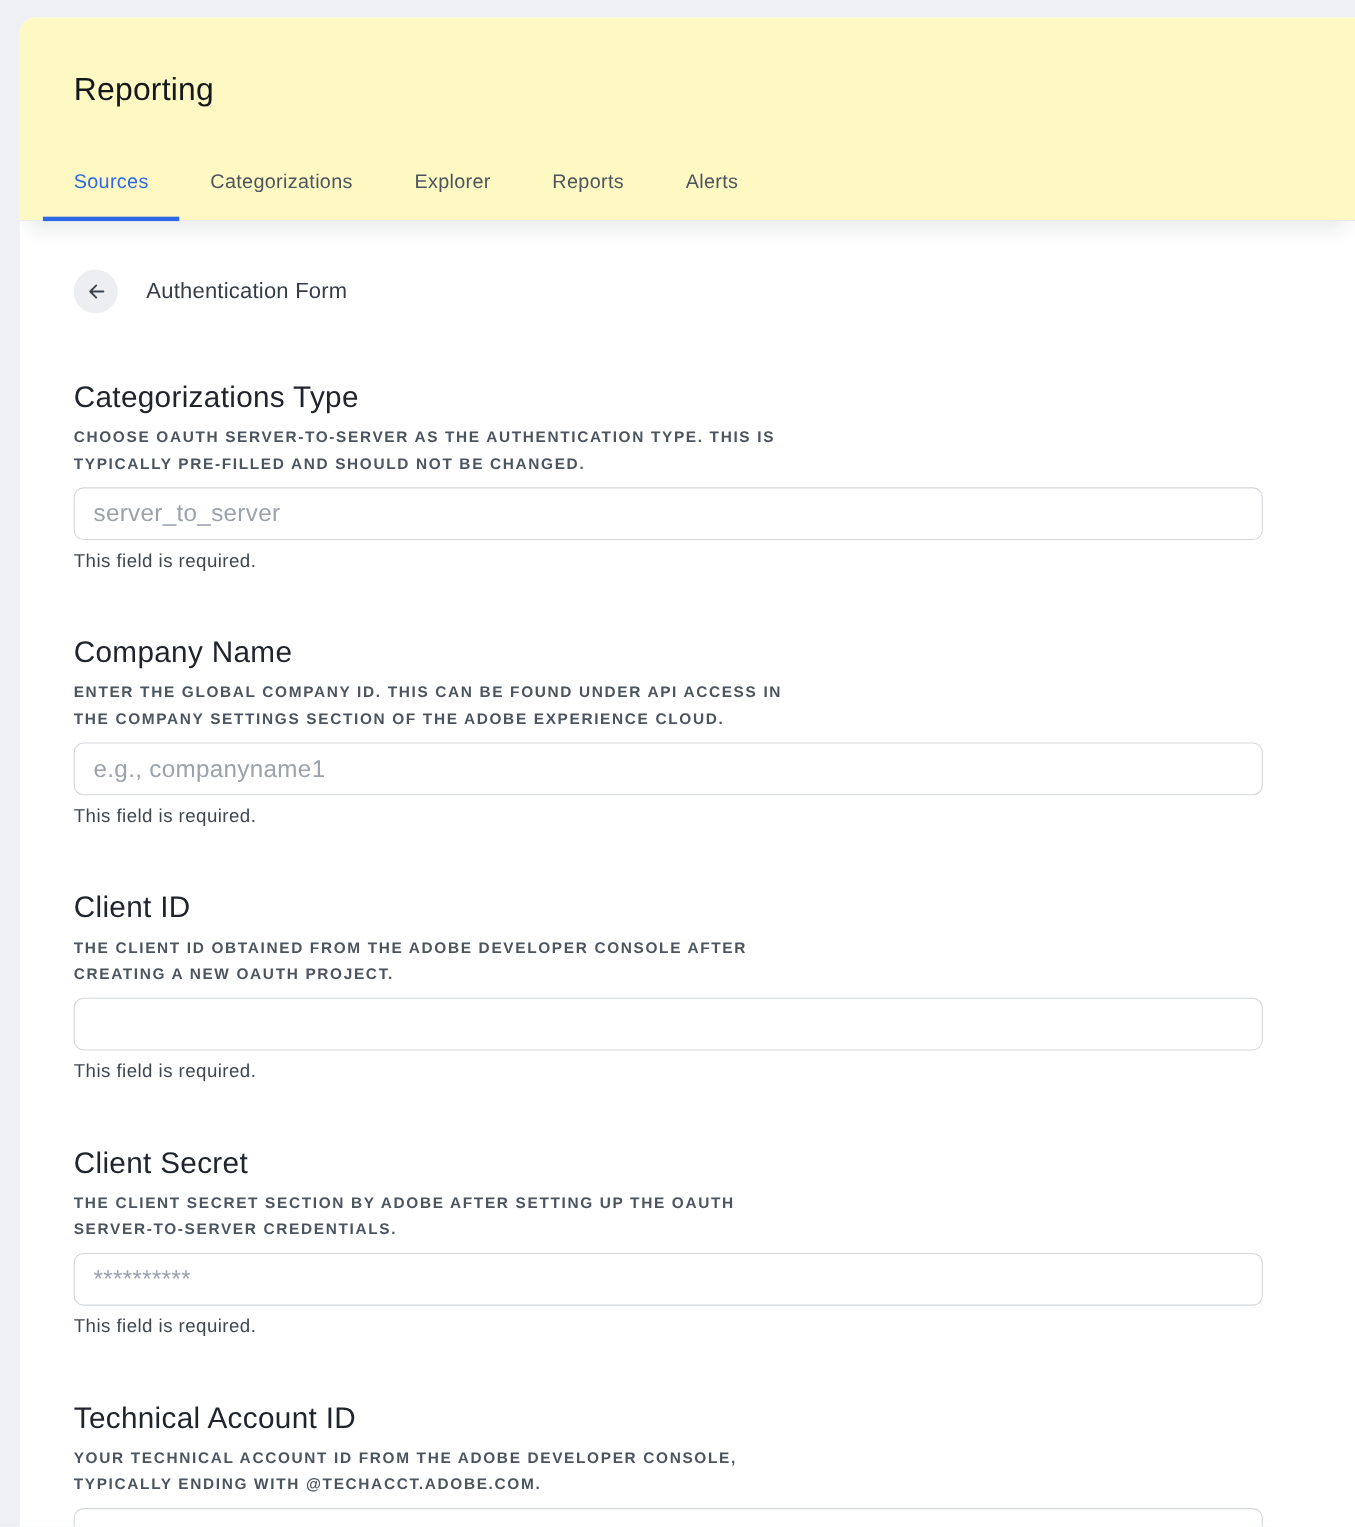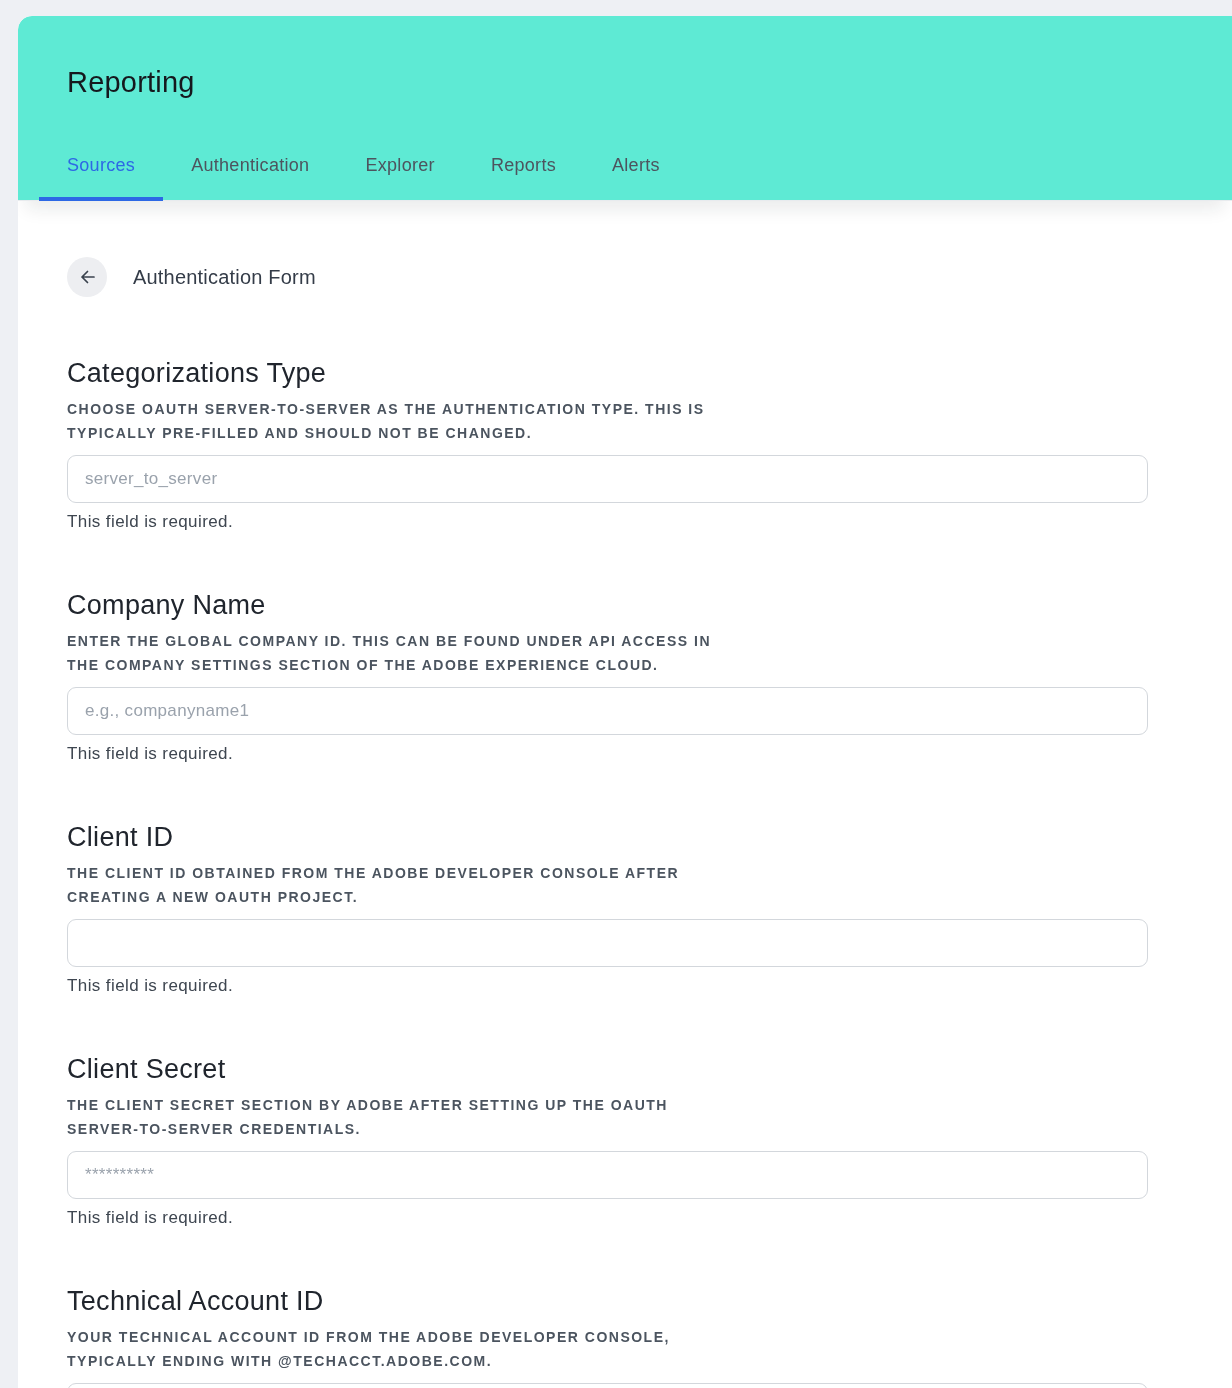--- a/index.html
+++ b/index.html
@@ -12,21 +12,21 @@
   }
   .card {
     position: absolute;
     left: 18px; top: 16px; right: 0; bottom: 0;
     background: #ffffff;
     border-top-left-radius: 14px;
     overflow: hidden;
   }
   
   .header {
-    background: #5eead4;
+    background: #fef9c3;
     padding: 47px 0 0 49px;
     border-bottom: 1px solid #e8ebee;
     box-shadow: 0 16px 18px -8px rgba(25,30,36,0.09);
     position: relative;
     z-index: 2;
     border-top-left-radius: 14px;
   }
   .page-title {
     font-size: 29px;
     font-weight: 500;
@@ -54,21 +54,21 @@
   
   .content {
     padding: 0 84px 40px 49px;
     position: relative;
     z-index: 1;
   }
   .back-row {
     display: flex;
     align-items: center;
     gap: 26px;
-    padding-top: 56px;
+    padding-top: 44px;
     margin-bottom: 58px;
   }
   .back-btn {
     width: 40px; height: 40px;
     border-radius: 50%;
     background: #edeef1;
     border: none;
     display: flex;
     align-items: center;
     justify-content: center;
@@ -102,21 +102,21 @@
   }
   .field-input {
     display: block;
     width: 100%;
     height: 48px;
     border: 1px solid #d3d7dc;
     border-radius: 9px;
     background: #fff;
     padding: 0 17px;
     font-family: "Liberation Sans", sans-serif;
-    font-size: 17px;
+    font-size: 22px;
     color: #2b313a;
     letter-spacing: 0.3px;
     outline: none;
   }
   .field-input::placeholder { color: #9aa2ac; opacity: 1; }
   .required-note {
     margin-top: 8px;
     font-size: 17px;
     line-height: 22px;
     color: #3e4650;
@@ -125,21 +125,21 @@
 </style>
 </head>
 <body>
 
 <div class="card">
 
   <div class="header">
     <div class="page-title">Reporting</div>
     <div class="tabs">
       <div class="tab active">Sources</div>
-      <div class="tab">Authentication</div>
+      <div class="tab">Categorizations</div>
       <div class="tab">Explorer</div>
       <div class="tab">Reports</div>
       <div class="tab">Alerts</div>
     </div>
   </div>
 
   <div class="content">
 
     <div class="back-row">
       <button class="back-btn">

